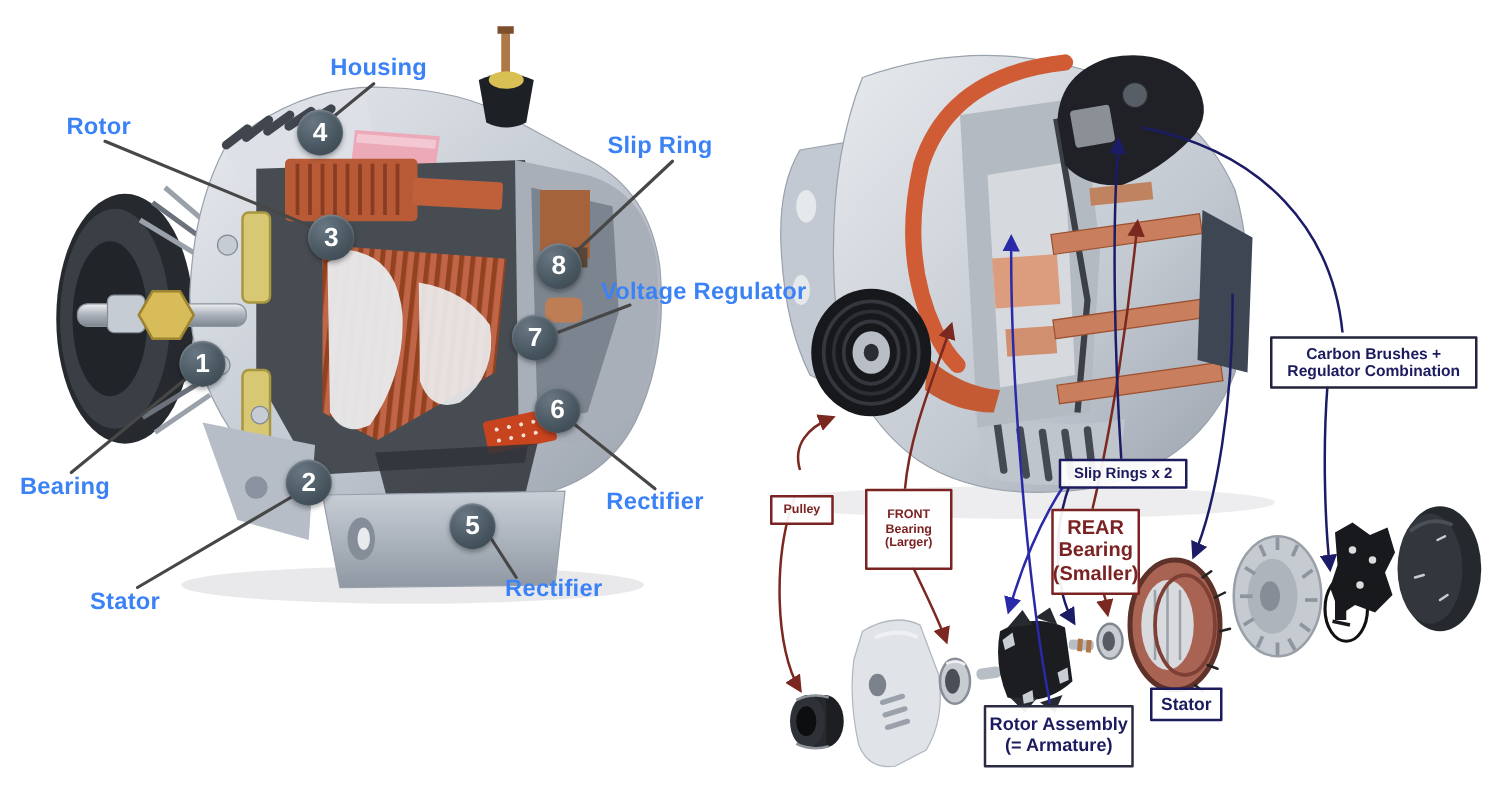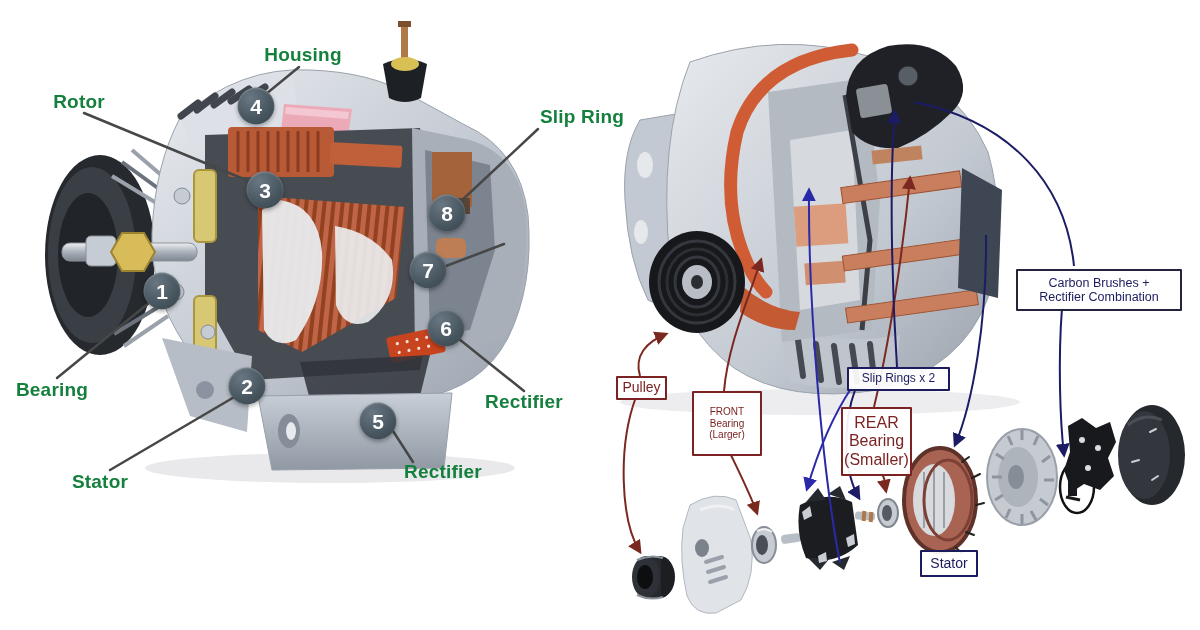--- a/index.html
+++ b/index.html
@@ -2,47 +2,47 @@
 <html><head>
 <meta charset="utf-8">
 <style>
   html,body{margin:0;padding:0;background:#ffffff}
   body{width:1200px;height:630px;overflow:hidden;font-family:"Liberation Sans",sans-serif}
   .stage{position:relative;width:1200px;height:630px;background:#ffffff}
   svg.art{position:absolute;left:0;top:0;width:1200px;height:630px}
 
   
   .lbl{position:absolute;transform:translate(-50%,-50%);font-weight:bold;font-size:19px;
-       color:#15803d;white-space:nowrap;letter-spacing:.2px}
+       color:#3b82f6;white-space:nowrap;letter-spacing:.2px}
   .lbl-housing{left:303px;top:55px}
   .lbl-rotor{left:79px;top:102px}
-  .lbl-slipring{left:582px;top:117px}
+  .lbl-slipring{left:528px;top:117px}
   .lbl-voltage{left:563px;top:234px}
   .lbl-bearing{left:52px;top:390px}
   .lbl-rectifier{left:524px;top:402px}
   .lbl-stator{left:100px;top:482px}
   .lbl-hardware{left:443px;top:472px}
 
   
   .badge{position:absolute;width:37px;height:37px;border-radius:50%;
          transform:translate(-50%,-50%);display:flex;align-items:center;justify-content:center;
          color:#fff;font-weight:bold;font-size:21px;
          background:radial-gradient(circle at 35% 28%, #687782, #46545e 62%, #37434b);
          box-shadow:0 2px 4px rgba(0,0,0,.35), inset 0 1px 2px rgba(255,255,255,.28)}
   .n1{left:162px;top:291px}.n2{left:247px;top:386px}.n3{left:265px;top:190px}
   .n4{left:256px;top:106px}.n5{left:378px;top:421px}.n6{left:446px;top:328px}
   .n7{left:428px;top:270px}.n8{left:447px;top:213px}
 
   
   .cbox{position:absolute;border:2px solid;display:flex;flex-direction:column;align-items:center;
-        justify-content:center;text-align:center;font-weight:normal;background:rgba(255,255,255,.93);
+        justify-content:center;text-align:center;font-weight:bold;background:rgba(255,255,255,.93);
         line-height:1.14;border-radius:1px}
   .maroon{border-color:#7b2323;color:#7b2323}
   .navy{border-color:#1b1b5e;color:#1b1b5e}
-  .box-pulley{left:616px;top:376px;width:47px;height:20px;font-size:14px}
+  .box-pulley{left:616px;top:396px;width:47px;height:20px;font-size:10px}
   .box-front{left:692px;top:391px;width:66px;height:61px;font-size:10px}
   .box-rear{left:841px;top:407px;width:67px;height:65px;font-size:16px}
   .box-sliprings{left:847px;top:367px;width:99px;height:20px;font-size:12px}
   .box-carbon{left:1016px;top:269px;width:162px;height:38px;font-size:12.5px;border-color:#23233d}
   .box-rotor{left:787px;top:564px;width:116px;height:46px;font-size:14.5px;border-color:#2b2b44}
   .box-stator{left:920px;top:550px;width:54px;height:23px;font-size:14px}
 </style>
 </head>
 <body>
 
@@ -396,20 +396,21 @@
     <g stroke="#2a2aa8" stroke-width="2" fill="none">
       <path d="M 840,563 C 822,470 808,300 809,190" marker-end="url(#mB)"></path>
       <path d="M 852,387 C 830,420 816,458 807,489" marker-end="url(#mB)"></path>
     </g>
   </g>
 </svg>
 
 <div class="lbl lbl-housing">Housing</div>
 <div class="lbl lbl-rotor">Rotor</div>
 <div class="lbl lbl-slipring">Slip Ring</div>
+<div class="lbl lbl-voltage">Voltage Regulator</div>
 <div class="lbl lbl-bearing">Bearing</div>
 <div class="lbl lbl-rectifier">Rectifier</div>
 <div class="lbl lbl-stator">Stator</div>
 <div class="lbl lbl-hardware">Rectifier</div>
 
 <div class="badge n1">1</div>
 <div class="badge n2">2</div>
 <div class="badge n3">3</div>
 <div class="badge n4">4</div>
 <div class="badge n5">5</div>
@@ -428,19 +429,23 @@
 <div class="cbox maroon box-rear">
   <span>REAR</span>
   <span>Bearing</span>
   <span>(Smaller)</span>
 </div>
 <div class="cbox navy box-sliprings">
   <span>Slip Rings x 2</span>
 </div>
 <div class="cbox navy box-carbon">
   <span>Carbon Brushes +</span>
-  <span>Rectifier Combination</span>
+  <span>Regulator Combination</span>
+</div>
+<div class="cbox navy box-rotor">
+  <span>Rotor Assembly</span>
+  <span>(= Armature)</span>
 </div>
 <div class="cbox navy box-stator">
   <span>Stator</span>
 </div>
 
 </div>
 
 </body></html>

